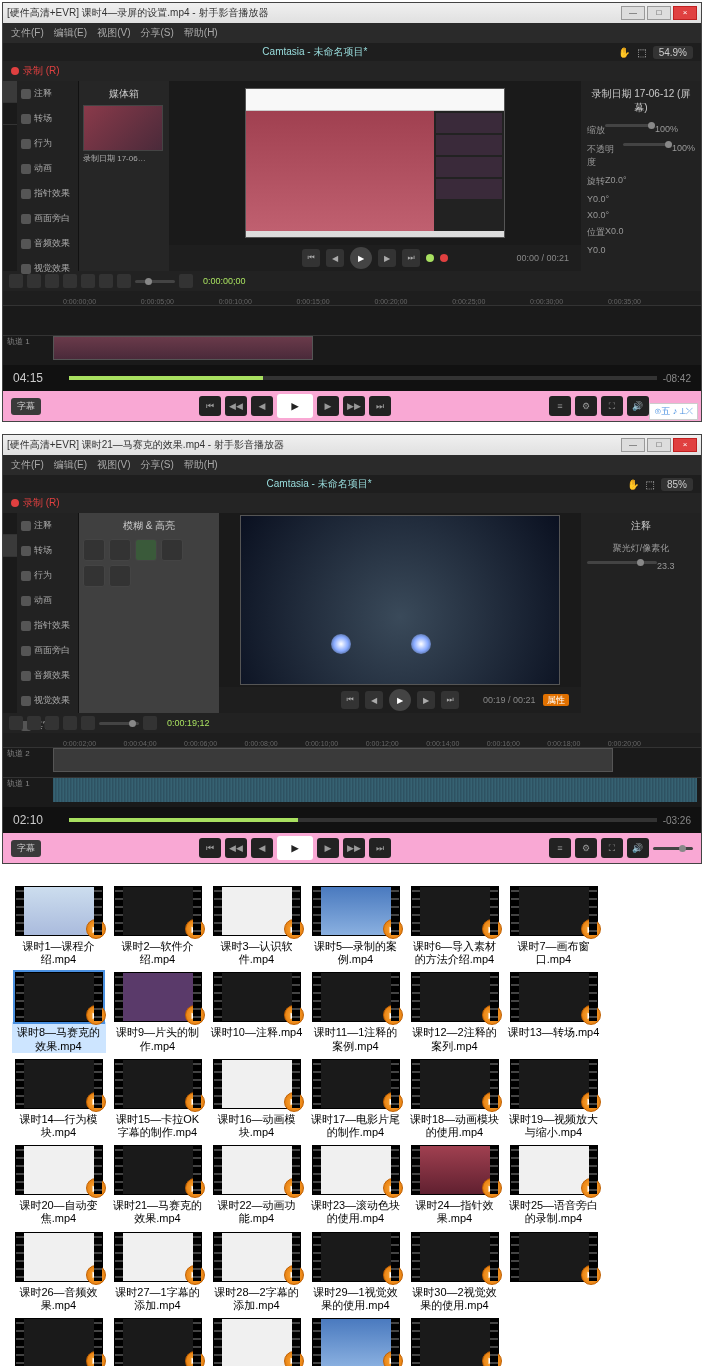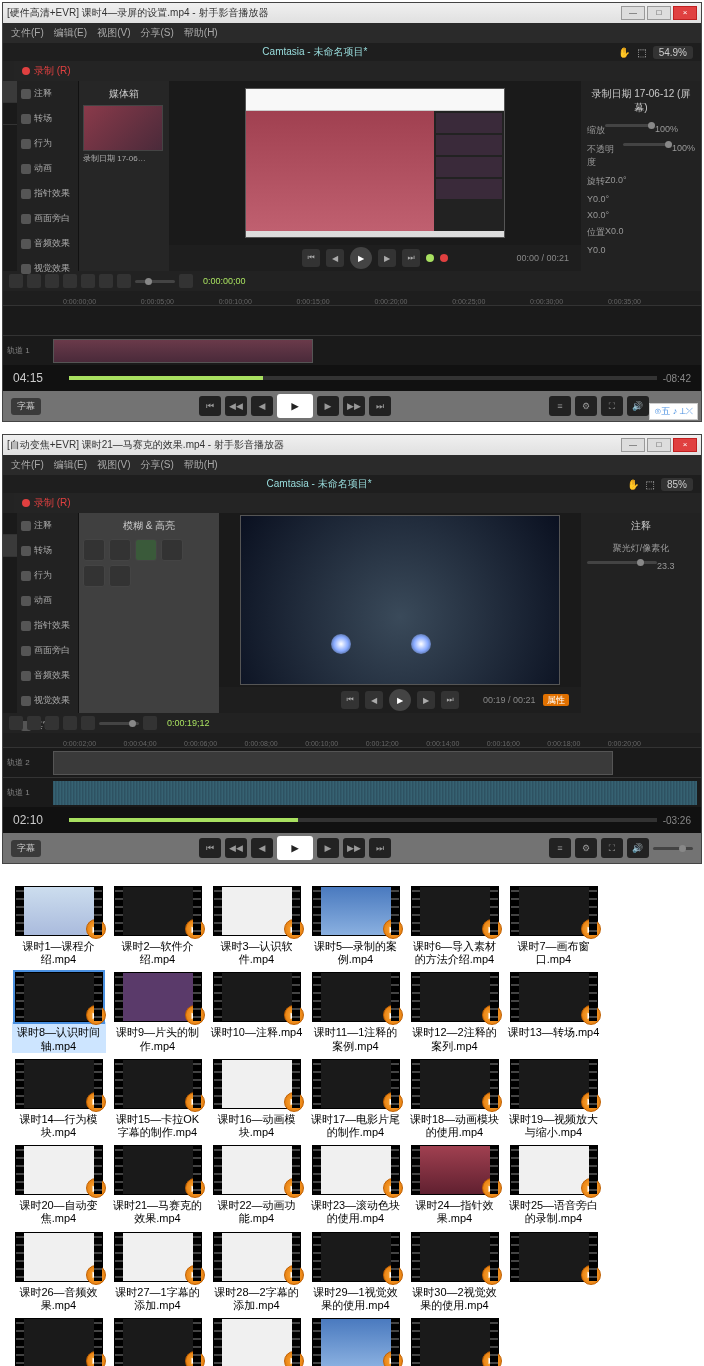--- a/index.html
+++ b/index.html
@@ -12,21 +12,21 @@
 .titlebar .wbtns { display: flex; gap: 2px; }
 .titlebar .wbtn { width: 24px; height: 14px; background: #ddd; border: 1px solid #999; font-size: 8px; text-align: center; line-height: 12px; }
 .titlebar .wbtn.cls { background: #e04040; color: #fff; border-color: #c02020; }
 
 .app { background: #232323; color: #ccc; }
 .menubar { display: flex; gap: 10px; padding: 3px 8px; font-size: 10px; color: #aaa; background: #2a2a2a; }
 .projbar { display: flex; align-items: center; padding: 2px 8px; font-size: 10px; background: #1e1e1e; }
 .proj-center { flex: 1; text-align: center; color: #9dd; }
 .proj-right { display: flex; gap: 6px; align-items: center; }
 .zoom-badge { background: #333; padding: 1px 6px; border-radius: 3px; }
-.recbar { padding: 3px 8px; font-size: 10px; color: #e04040; background: #242424; display: flex; align-items: center; gap: 4px; margin-left: 11px; }
+.recbar { padding: 3px 8px; font-size: 10px; color: #e04040; background: #242424; display: flex; align-items: center; gap: 4px; }
 .recdot { width: 8px; height: 8px; border-radius: 50%; background: #e04040; }
 
 .mainrow { display: flex; height: 190px; }
 .sidetabs { width: 14px; background: #1a1a1a; display: flex; flex-direction: column; }
 .sidetab { height: 22px; border-bottom: 1px solid #333; }
 .sidetab.active { background: #3a3a3a; }
 .leftpanel { width: 62px; background: #222; border-right: 1px solid #111; }
 .lp-item { padding: 6px 4px; font-size: 9px; color: #aaa; display: flex; align-items: center; gap: 3px; }
 .lp-item::before { content: ""; width: 10px; height: 10px; background: #555; border-radius: 2px; display: inline-block; }
 .mediapanel { width: 90px; background: #262626; padding: 4px; }
@@ -63,31 +63,31 @@
 .toolpanel .hdr { text-align: center; font-size: 10px; padding: 2px 0 6px; }
 .toolrow { display: flex; gap: 4px; margin-bottom: 4px; }
 .toolbtn { width: 22px; height: 22px; background: #333; border: 1px solid #444; border-radius: 3px; }
 .toolbtn.active { background: #3a5a3a; }
 
 .timeline { background: #1a1a1a; }
 .tl-tools { height: 20px; background: #222; display: flex; align-items: center; gap: 4px; padding: 0 6px; }
 .tl-tool { width: 14px; height: 14px; background: #333; border-radius: 2px; }
 .tl-tc { font-size: 9px; color: #a8e060; margin-left: 6px; }
 .tl-ruler { height: 14px; background: #1e1e1e; display: flex; font-size: 7px; color: #666; align-items: flex-end; padding: 0 60px; justify-content: space-between; }
-.tl-track { height: 30px; background: #1a1a1a; border-top: 1px solid #333; display: flex; align-items: center; }
+.tl-track { height: 30px; background: #1a1a1a; border-top: 1px solid #333; display: flex; align-items: flex-start; }
 .track-label { width: 50px; font-size: 8px; color: #888; padding-left: 4px; }
 .clip { height: 24px; background: #3a3a3a; border: 1px solid #555; }
 .waveform { height: 24px; flex: 1; background: repeating-linear-gradient(90deg, #2a4a5a 0, #3a6a7a 1px, #2a4a5a 3px); margin-right: 4px; }
 
 .playerbar { height: 26px; background: #111; display: flex; align-items: center; padding: 0 10px; gap: 6px; position: relative; }
 .pb-time { font-size: 12px; color: #ccc; width: 50px; }
 .pb-prog { flex: 1; height: 4px; background: #333; position: relative; }
 .pb-prog .fill { position: absolute; left: 0; top: 0; height: 100%; background: #a8e060; }
 .pb-end { font-size: 10px; color: #888; }
-.controlbar { height: 30px; background: #737373; display: flex; align-items: center; padding: 0 8px; gap: 4px; }
+.controlbar { height: 30px; background: #f9a8d4; display: flex; align-items: center; padding: 0 8px; gap: 4px; }
 .cb-label { background: #3a3a3a; padding: 2px 6px; font-size: 9px; border-radius: 3px; color: #ccc; }
 .cb-spc { flex: 1; }
 .cbtn { width: 22px; height: 20px; background: #222; border-radius: 3px; display: flex; align-items: center; justify-content: center; font-size: 9px; color: #999; }
 .cbtn.play { width: 36px; height: 24px; background: #fff; color: #222; font-weight: bold; }
 
 
 .filegrid { padding: 10px; display: flex; flex-wrap: wrap; gap: 6px 2px; }
 .file { width: 97px; display: flex; flex-direction: column; align-items: center; }
 .file .fthumb { width: 88px; height: 50px; background: #2a2a2a; border: 1px solid #000; position: relative; }
 .file .fthumb::before, .file .fthumb::after { content: ""; position: absolute; top: 0; bottom: 0; width: 8px; background: repeating-linear-gradient(#000 0, #000 3px, #444 3px, #444 5px, #000 5px, #000 8px); }
@@ -289,21 +289,21 @@
           </span>
     </div>
   </div>
 </div>
 <span class="ime">⊙五 ♪ ⟂⤫</span>
 </div>
 
 <div class="win2-wrap">
 <div class="window">
   <div class="titlebar">
-    <span class="wtitle">[自动变焦+EVR] 课时21—马赛克的效果.mp4 - 射手影音播放器</span>
+    <span class="wtitle">[硬件高清+EVR] 课时21—马赛克的效果.mp4 - 射手影音播放器</span>
     <span class="wbtns">
       <span class="wbtn">—</span>
       <span class="wbtn">□</span>
       <span class="wbtn cls">×</span>
     </span>
   </div>
   <div class="app">
     <div class="menubar">
       <span>文件(F)</span>
       <span>编辑(E)</span>
@@ -488,21 +488,21 @@
         <div class="inner g-dark"></div>
         <div class="playbadge">▶</div>
       </div>
       <div class="flabel">课时7—画布窗口.mp4</div>
     </div>
     <div class="file sel">
       <div class="fthumb">
         <div class="inner g-dark"></div>
         <div class="playbadge">▶</div>
       </div>
-      <div class="flabel">课时8—认识时间轴.mp4</div>
+      <div class="flabel">课时8—马赛克的效果.mp4</div>
     </div>
     <div class="file">
       <div class="fthumb">
         <div class="inner g-purp"></div>
         <div class="playbadge">▶</div>
       </div>
       <div class="flabel">课时9—片头的制作.mp4</div>
     </div>
     <div class="file">
       <div class="fthumb">

